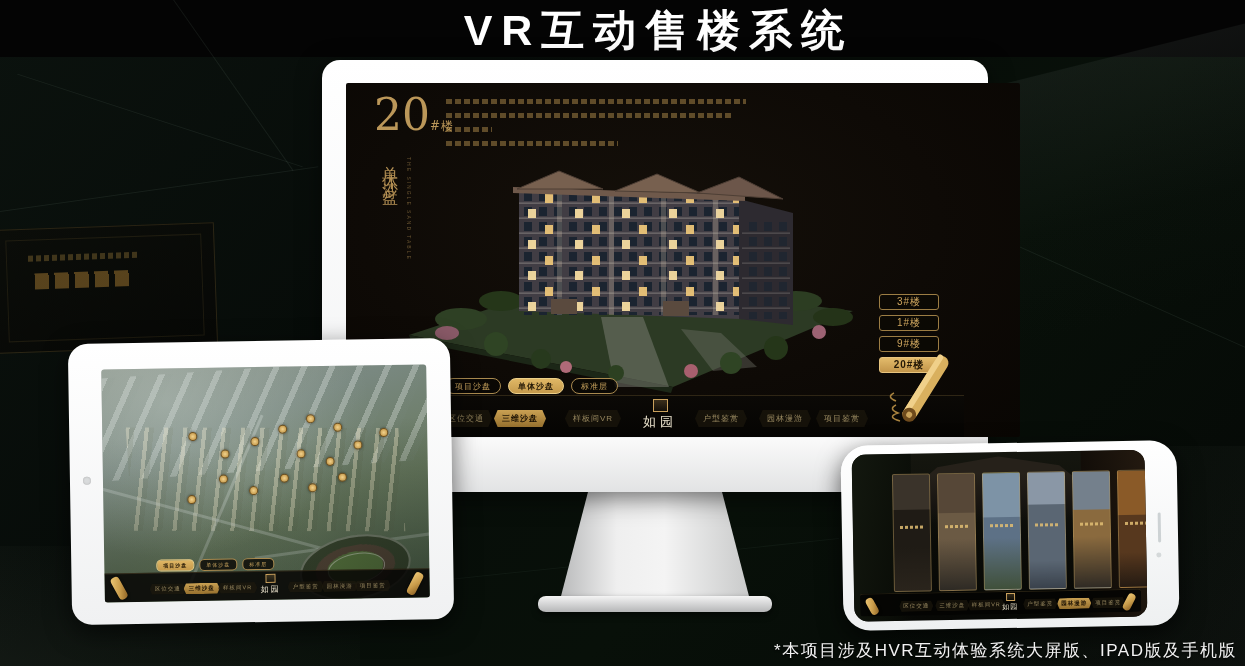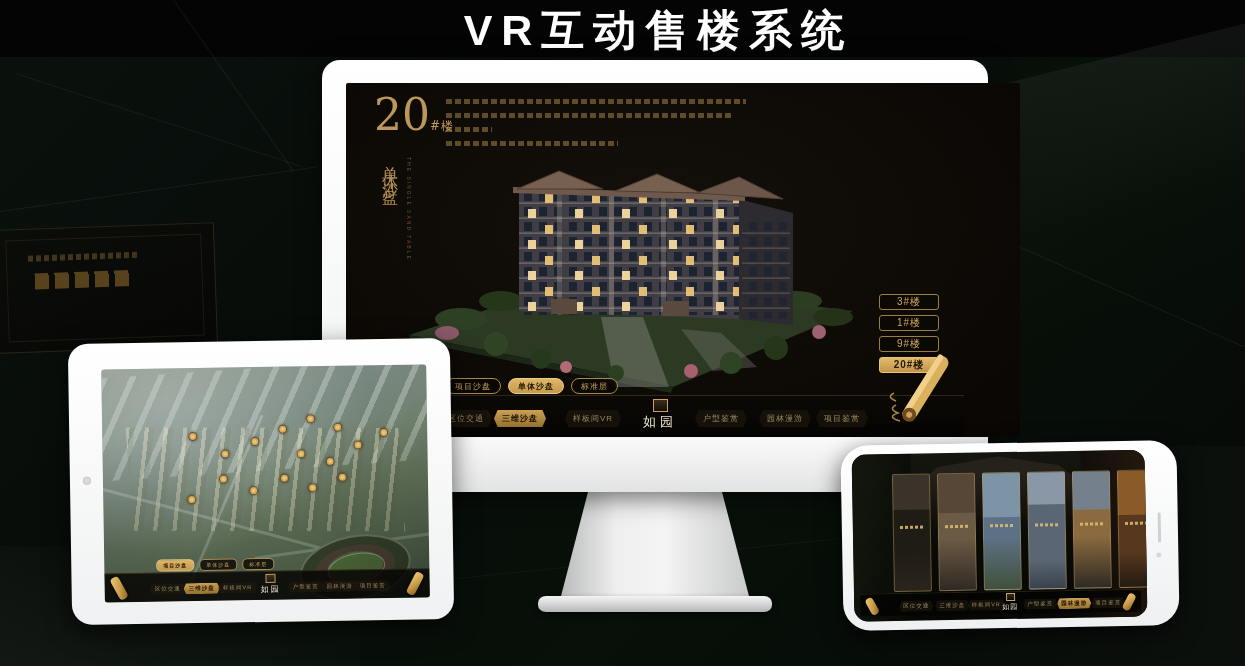--- a/index.html
+++ b/index.html
@@ -360,13 +360,14 @@
         <div class="nav-item" style="left:180px">户型鉴赏</div>
         <div class="nav-item active" style="left:214px">园林漫游</div>
         <div class="nav-item" style="left:248px">项目鉴赏</div>
         <div class="mini-scroll" style="right:8px;bottom:1px;width:8px;height:18px;transform:rotate(28deg)"></div>
       </div>
     </div>
     <div class="speaker"></div>
     <div class="p-cam"></div>
   </div>
 
+  <div class="footnote">*本项目涉及HVR互动体验系统大屏版、IPAD版及手机版</div>
 </div>
 
 </body></html>

